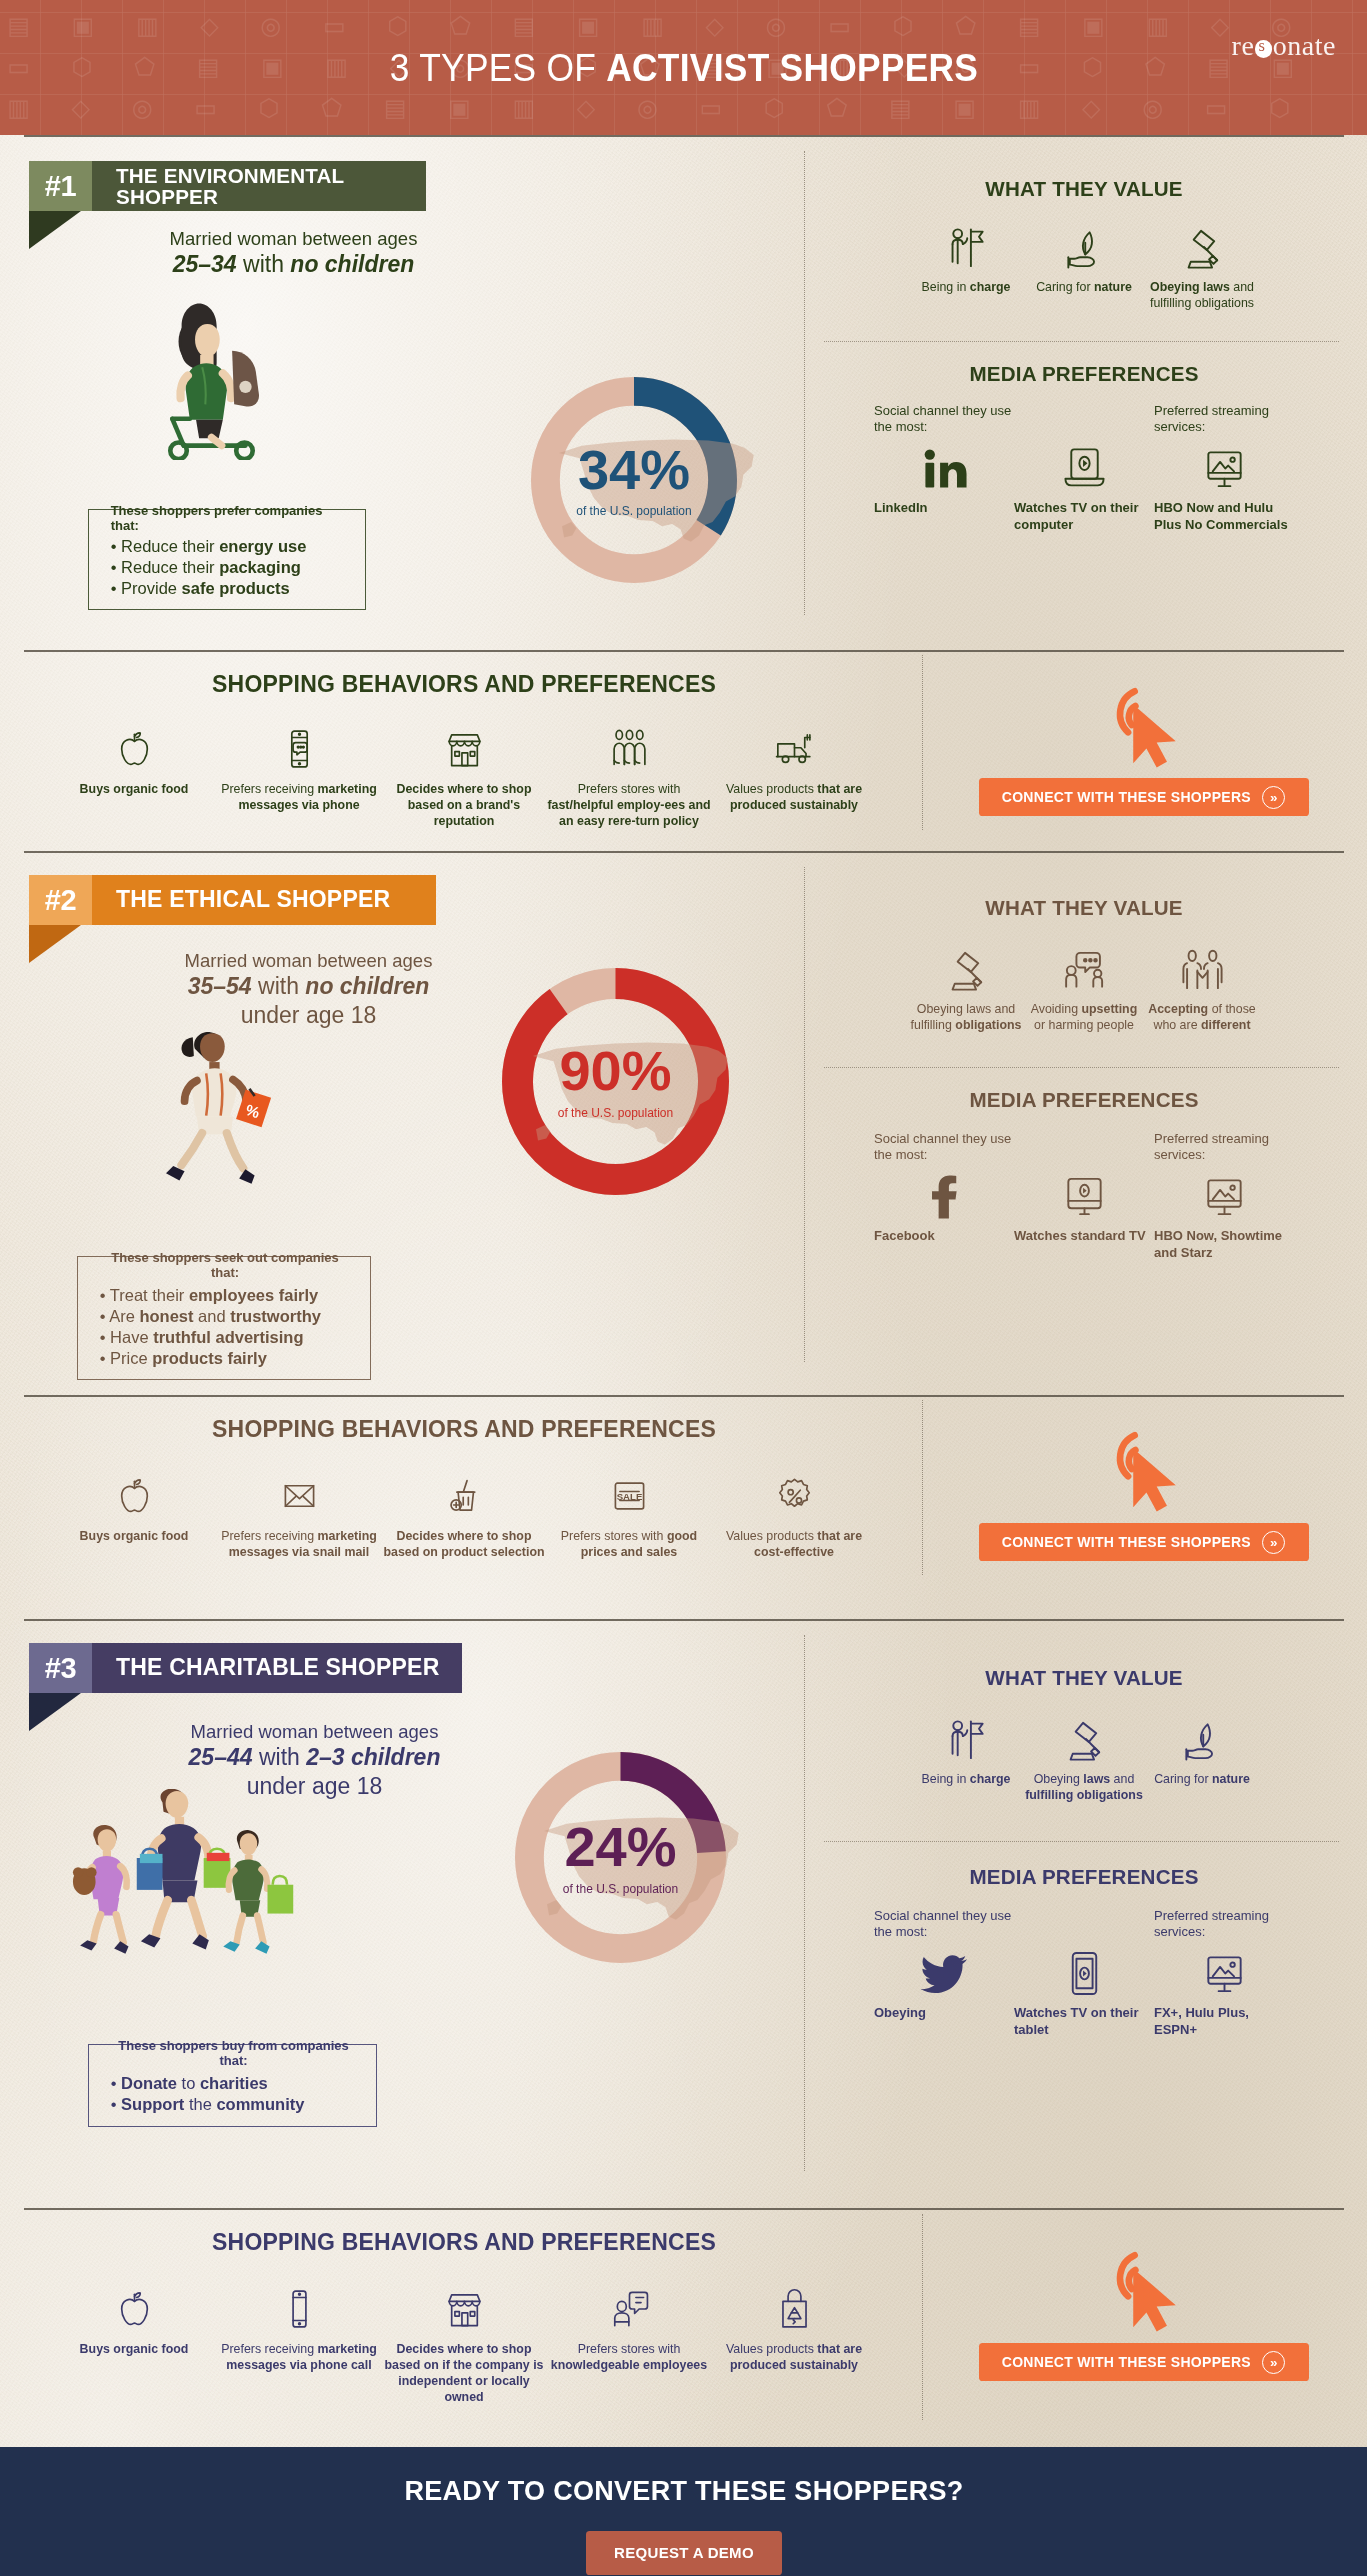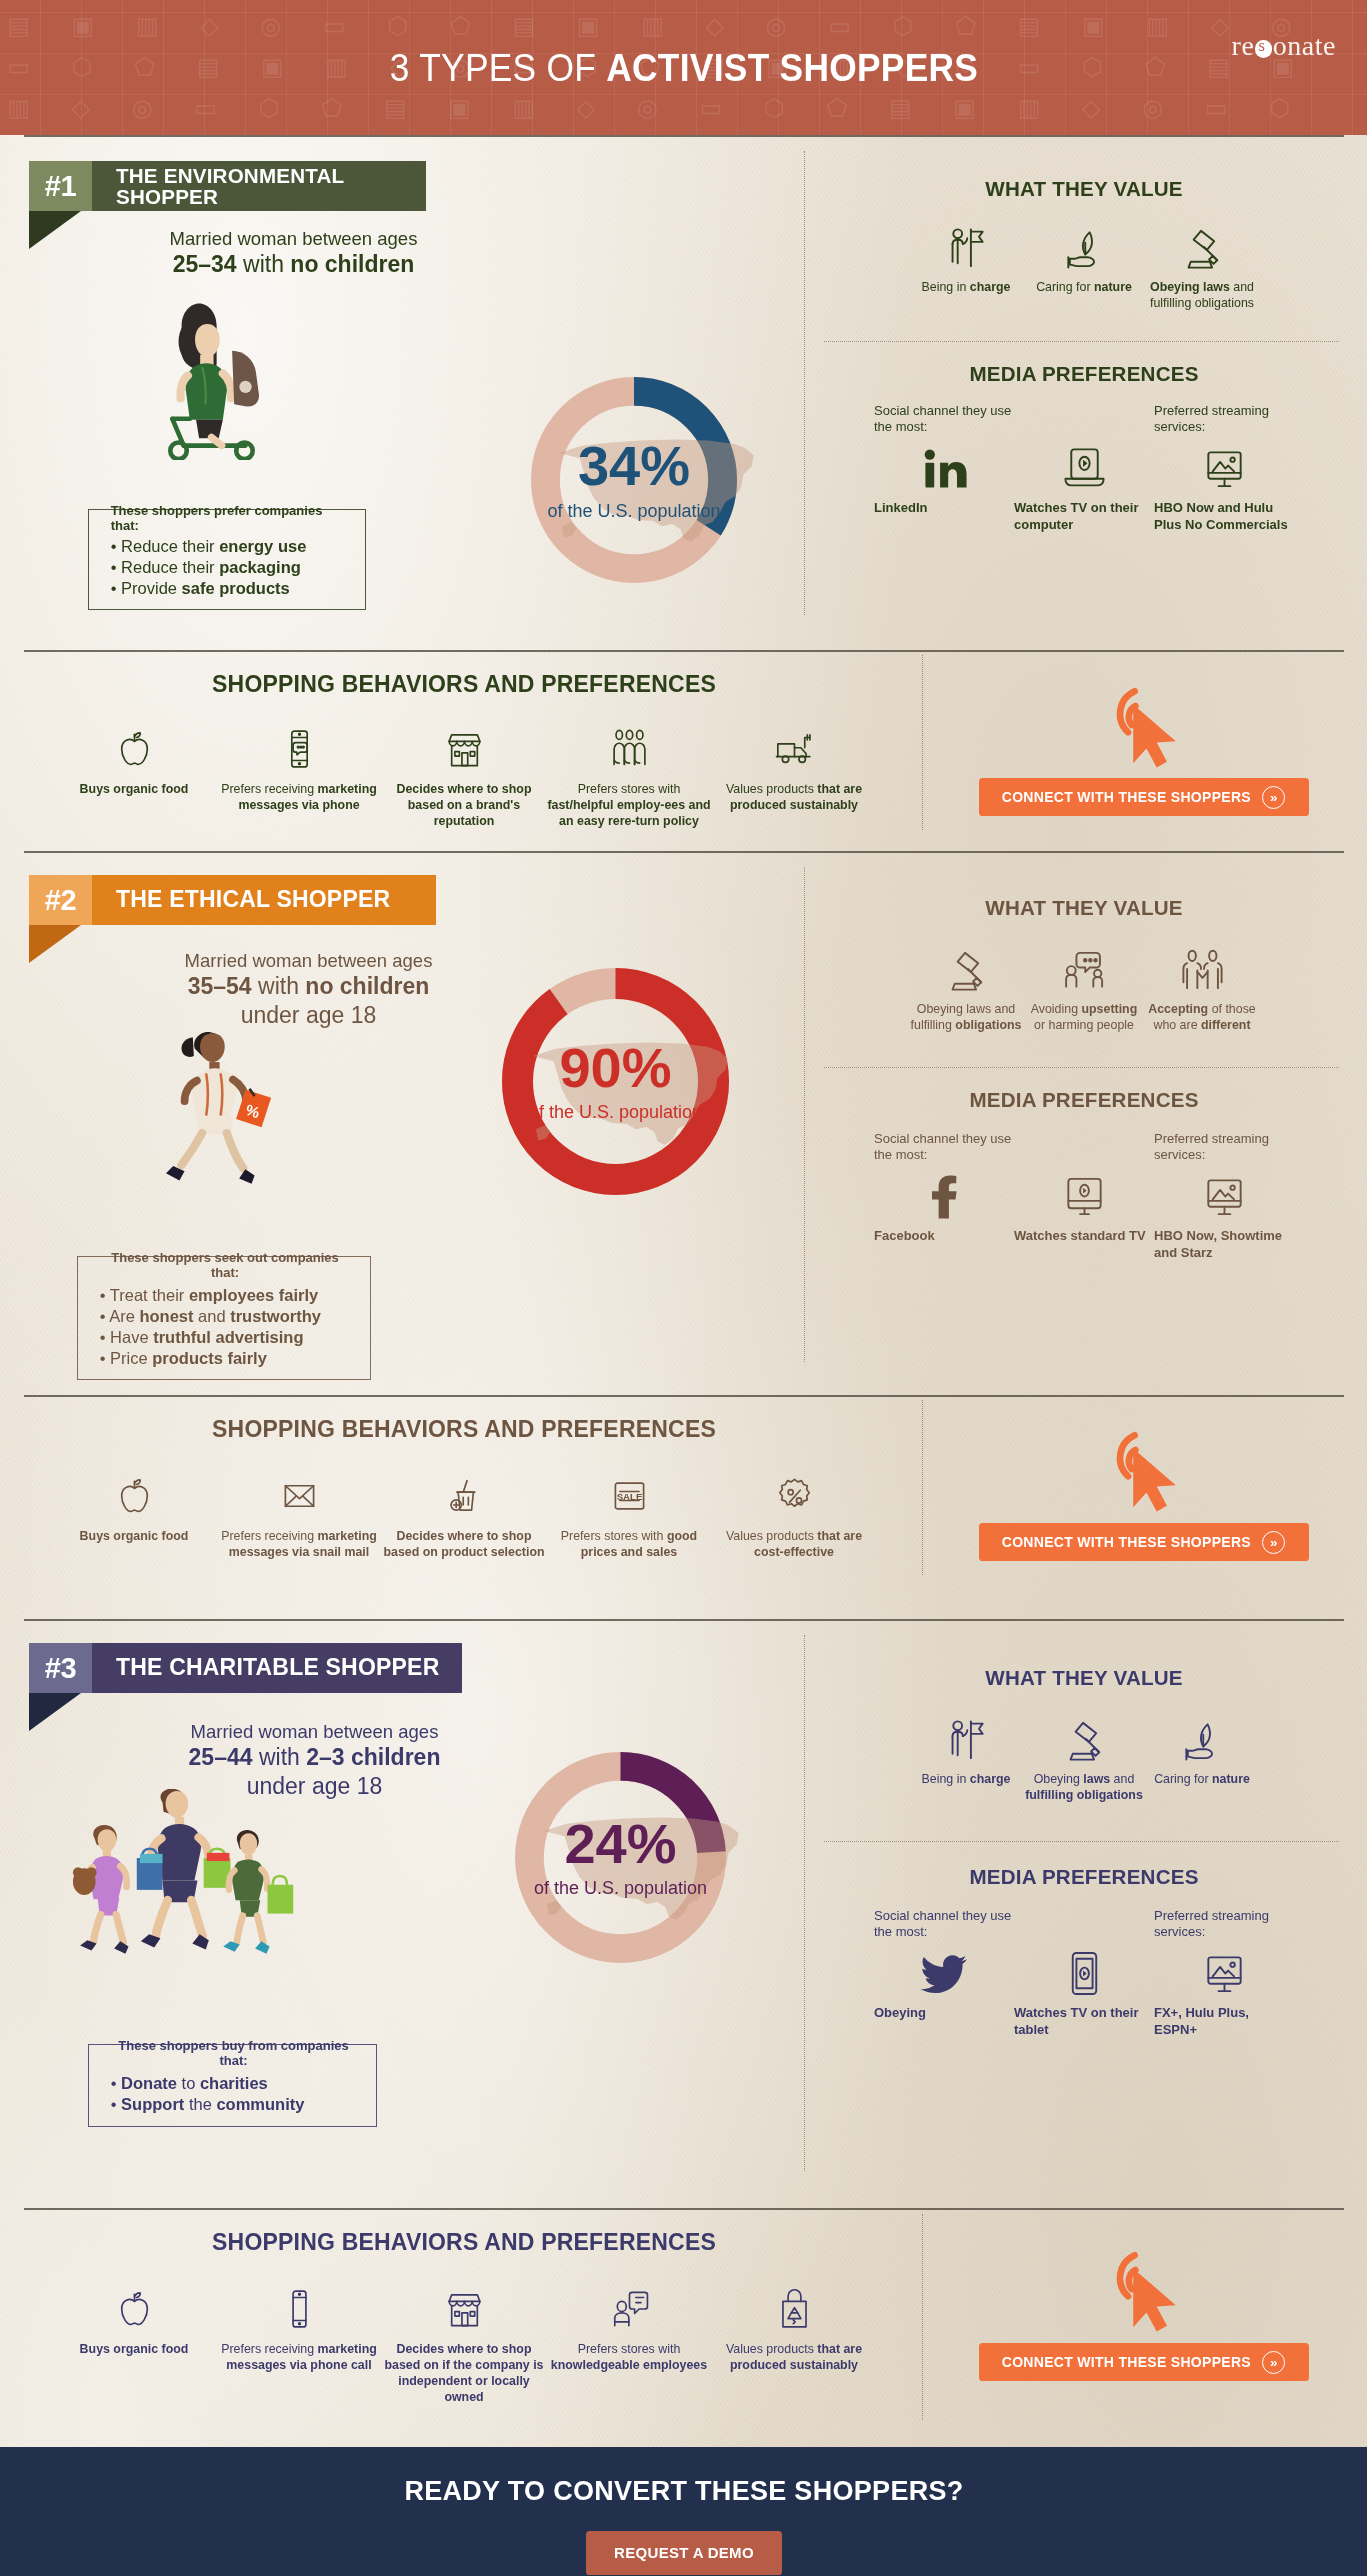--- a/index.html
+++ b/index.html
@@ -70,21 +70,21 @@
   }
   .ribbon .bar {
     flex:1; display:flex; align-items:center; padding-left:24px;
     color:#fff; font-size:23px; font-weight:700; letter-spacing:0.2px;
     font-family:"Liberation Sans Narrow","Liberation Sans",sans-serif;
     line-height:1.02;
   }
   .ribbon .bar.two-line{ font-size:20.6px; }
 
   .demo-text { font-size:18.5px; line-height:1.25; font-weight:400; }
-  .demo-text .big { font-size:23px; font-weight:700; }
+  .demo-text .big { font-size:23px; font-weight:700;font-style:italic; }
   .demo-text .reg { font-size:23px; font-weight:400; }
 
   .notebox { position:relative; padding:7.2px 13.4px 11.3px 15.5px; }
   .notebox .lbl { font-size:13px; font-weight:600; margin-bottom:3.6px; }
   .notebox ul { list-style:none; }
   .notebox li { font-size:16.5px; line-height:1.27; font-weight:400; }
   .notebox li b { font-weight:700; }
 
   .col-head { text-align:center; font-size:20.6px; font-weight:700; letter-spacing:0.2px;
     font-family:"Liberation Sans Narrow","Liberation Sans",sans-serif; }
@@ -123,21 +123,21 @@
   .footer .demo-btn{ display:inline-block; background:#b75c47; color:#fff;
     padding:13.4px 28px; border-radius:3.6px; font-size:15px; font-weight:700;
     letter-spacing:0.3px; font-family:"Liberation Sans Narrow","Liberation Sans",sans-serif;}
 
   
   .donut-wrap{ position:absolute; }
   .donut-center{ position:absolute; inset:0; display:flex; flex-direction:column;
     align-items:center; justify-content:center; }
   .donut-center .pct{ font-size:56px; font-weight:700; line-height:1;
      font-family:"Liberation Sans Narrow","Liberation Sans",sans-serif; }
-  .donut-center .sub{ font-size:18px; margin-top:6.2px; font-weight:400;}
+  .donut-center .sub{ font-size:12px; margin-top:6.2px; font-weight:400;}
   .usmap{ position:absolute; left:50%; top:54%; transform:translate(-50%,-50%);
     opacity:.42; }
 </style>
 </head>
 <body>
 
 <div class="page">
   <div class="paper"></div>
 
   <div class="header">

